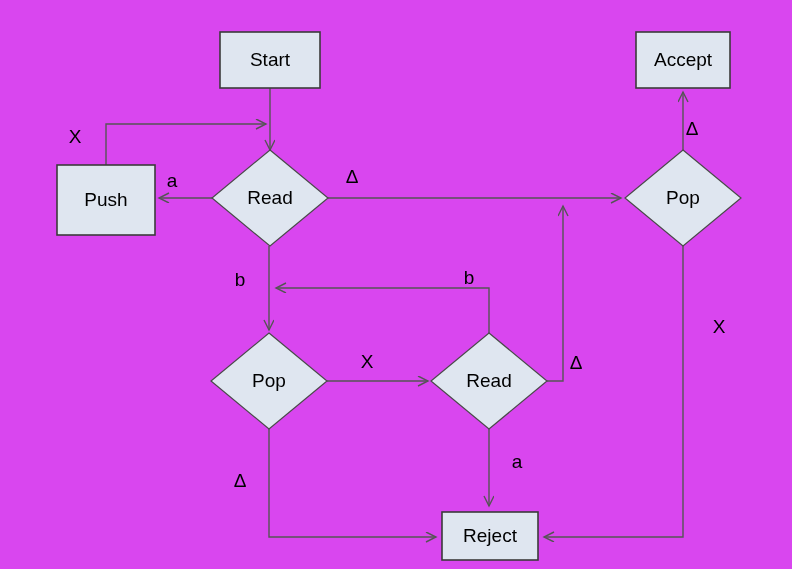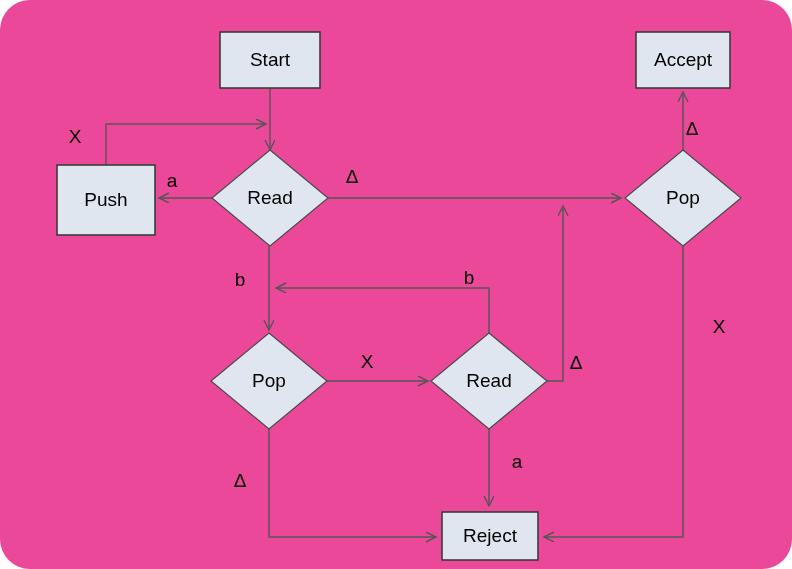--- a/index.html
+++ b/index.html
@@ -7,23 +7,22 @@
     padding: 0;
     background: #ffffff;
   }
   body {
     font-family: "Liberation Sans", sans-serif;
   }
   #canvas {
     position: relative;
     width: 792px;
     height: 569px;
-    background: #ec4899;
+    background: #d946ef;
     overflow: hidden;
-    border-radius: 30px;
   }
   #diagram-svg {
     position: absolute;
     left: 0;
     top: 0;
     width: 792px;
     height: 569px;
   }
   .node-label {
     font-family: "Liberation Sans", sans-serif;

